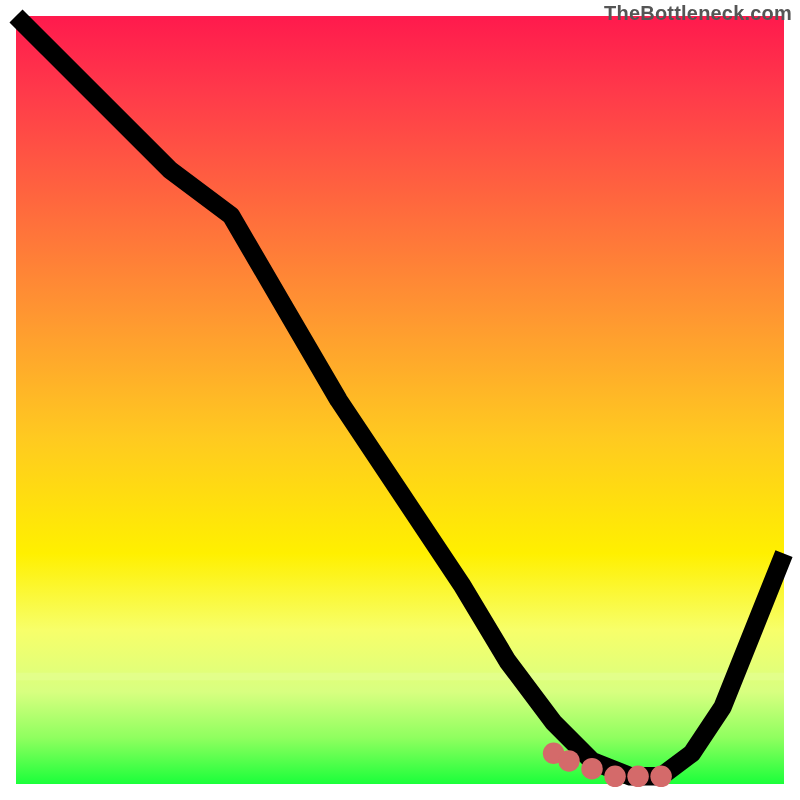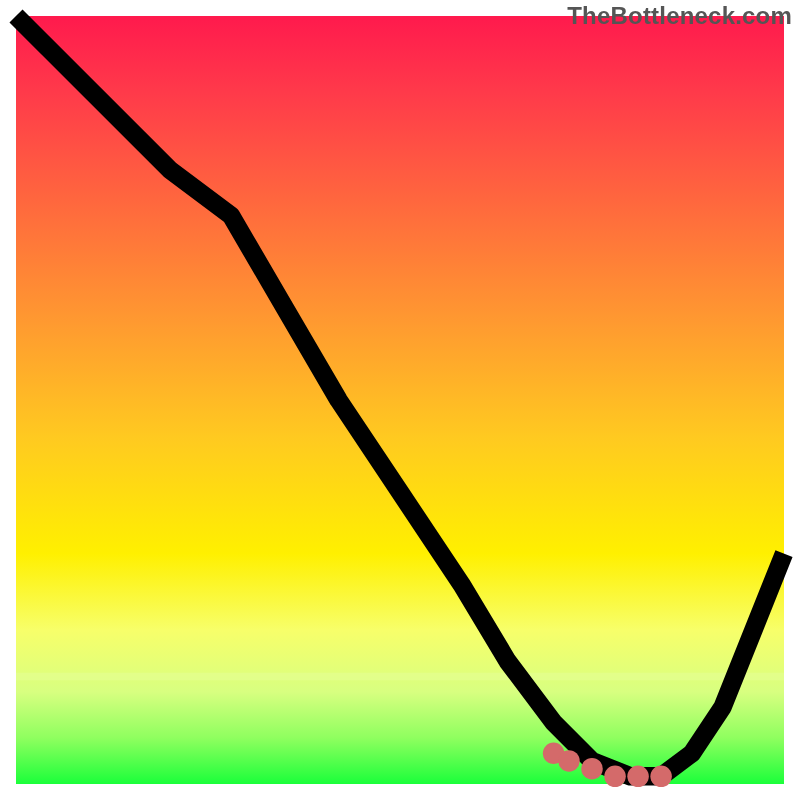--- a/index.html
+++ b/index.html
@@ -34,21 +34,21 @@
       #d8ff80 88%,
       #8fff5f 94%,
       #1bff3a 100%
     );
   }
   .watermark {
     position: absolute;
     top: 2px;
     right: 8px;
     color: #555;
-    font-size: 24px;
+    font-size: 20px;
     font-weight: 600;
     letter-spacing: 0.2px;
   }
   svg.overlay {
     position: absolute;
     left: 16px;
     top: 16px;
     width: 768px;
     height: 768px;
     overflow: visible;

